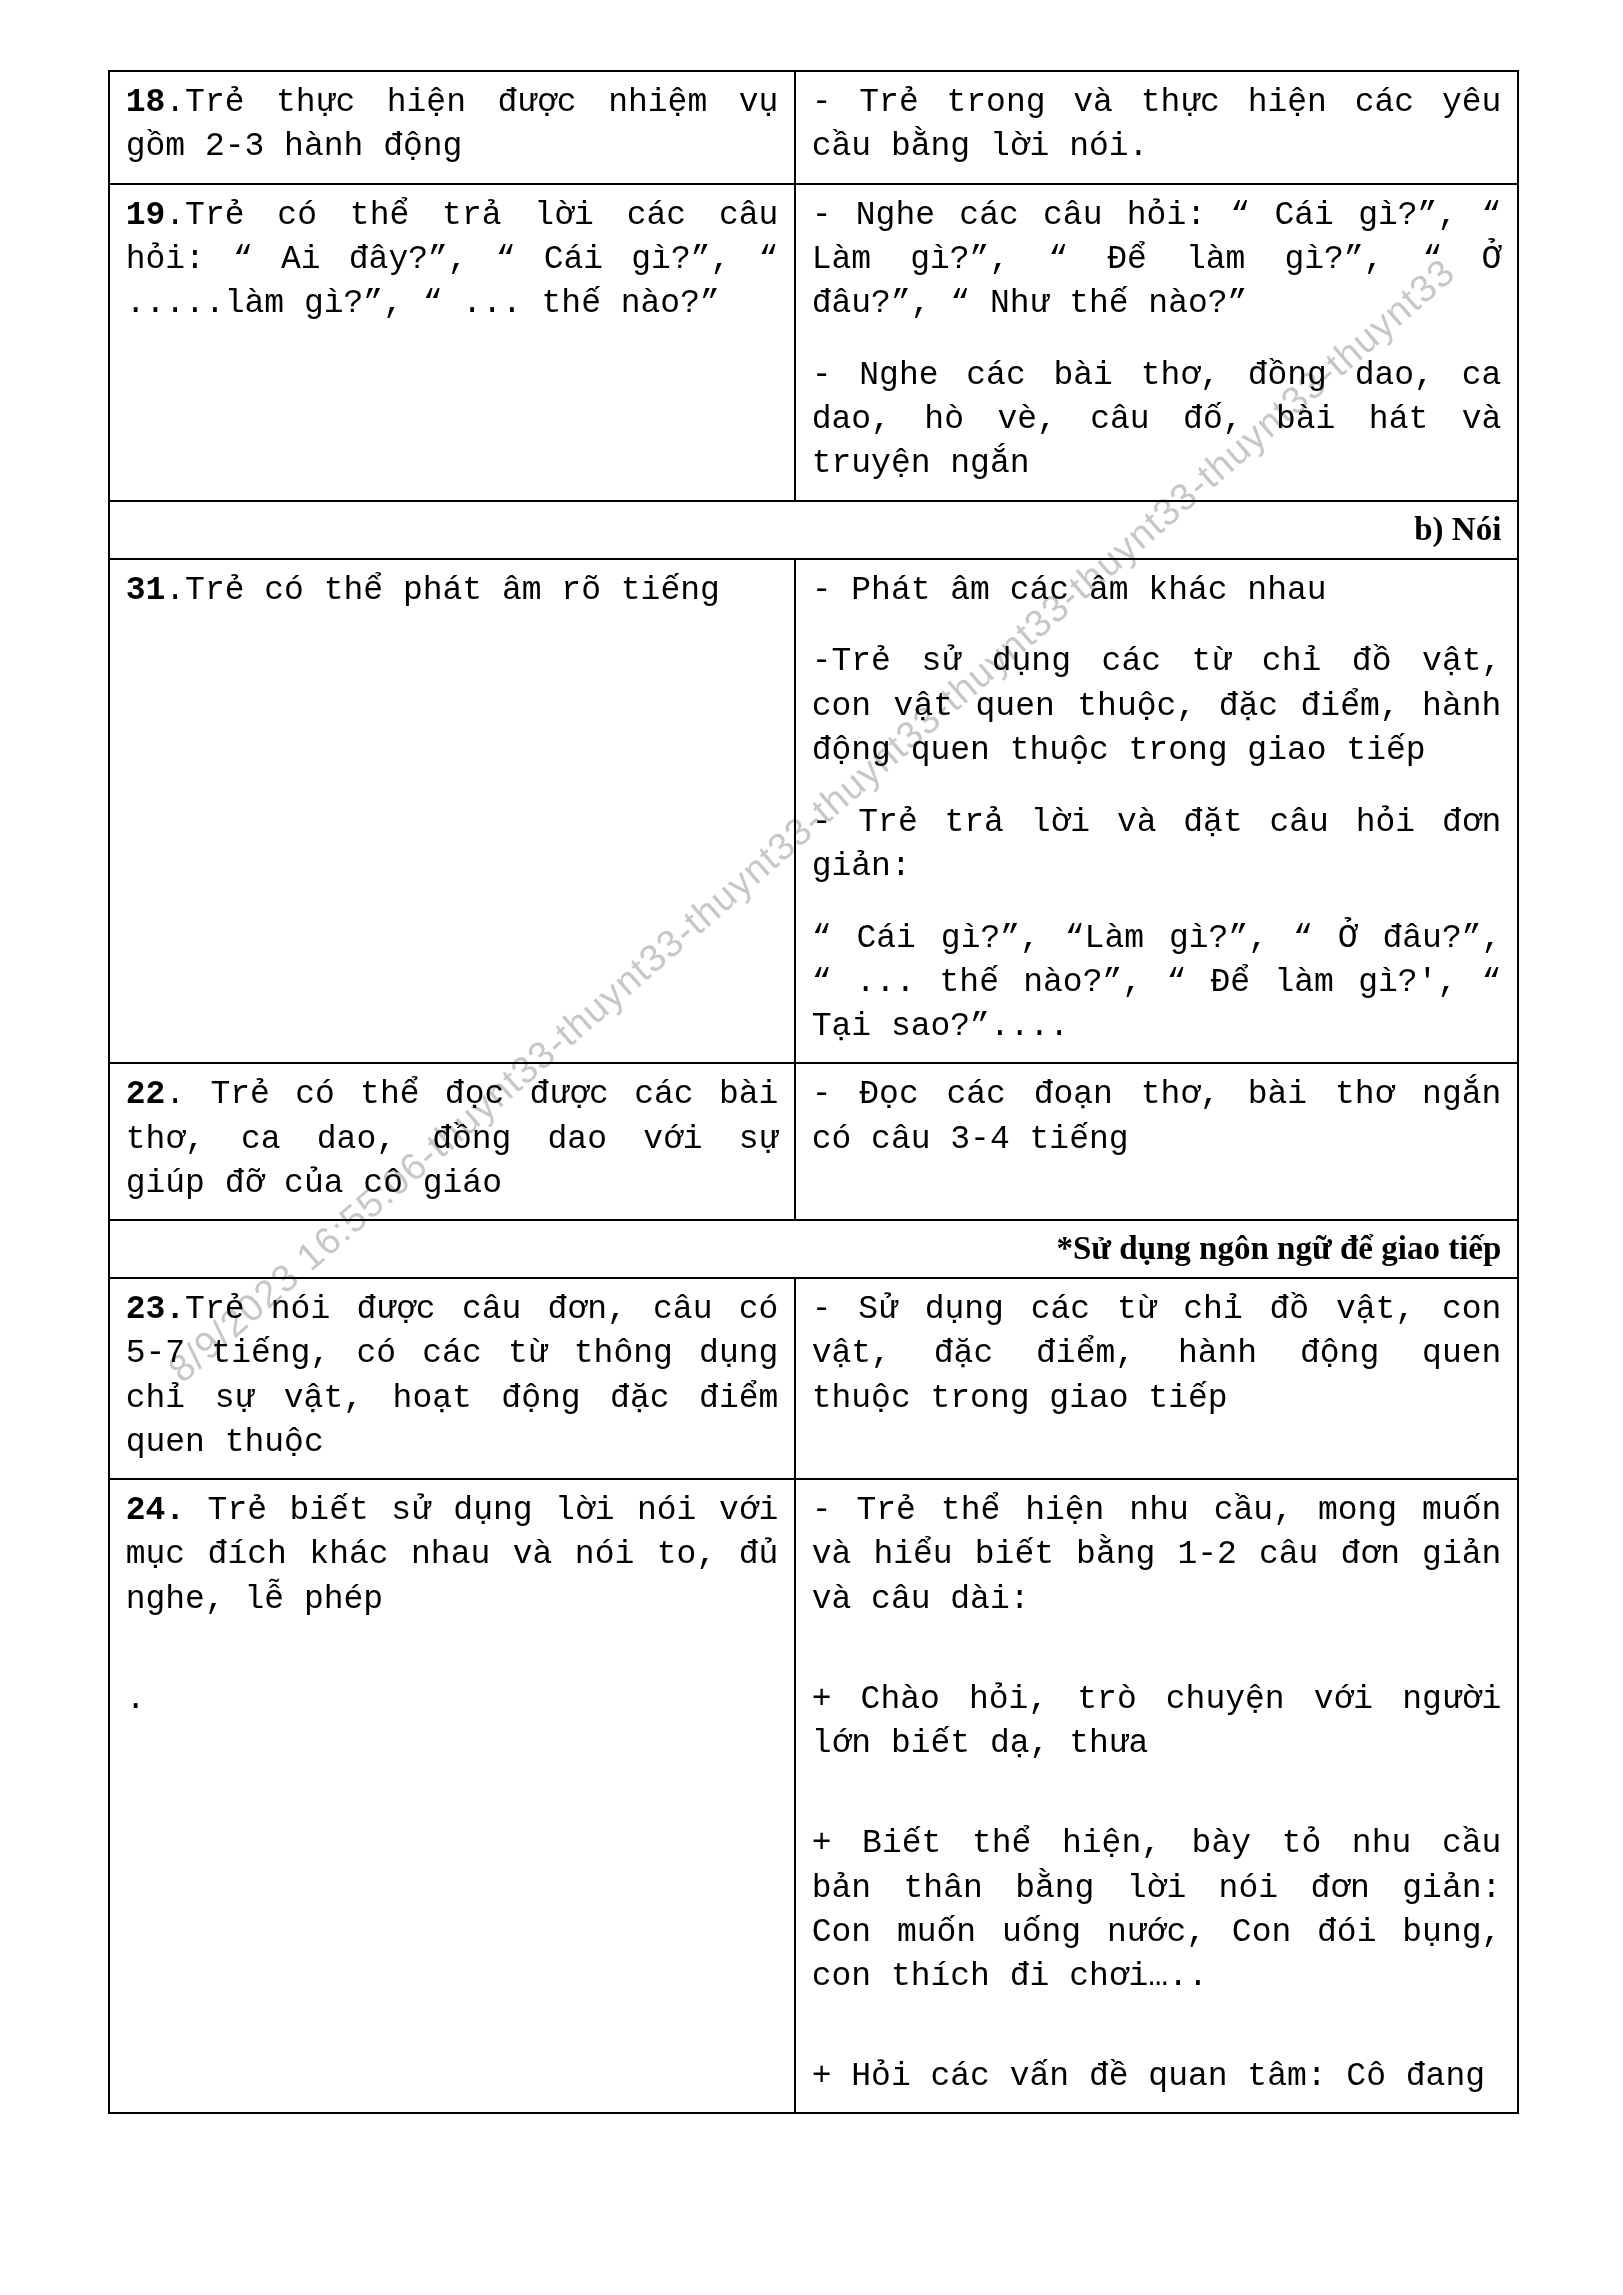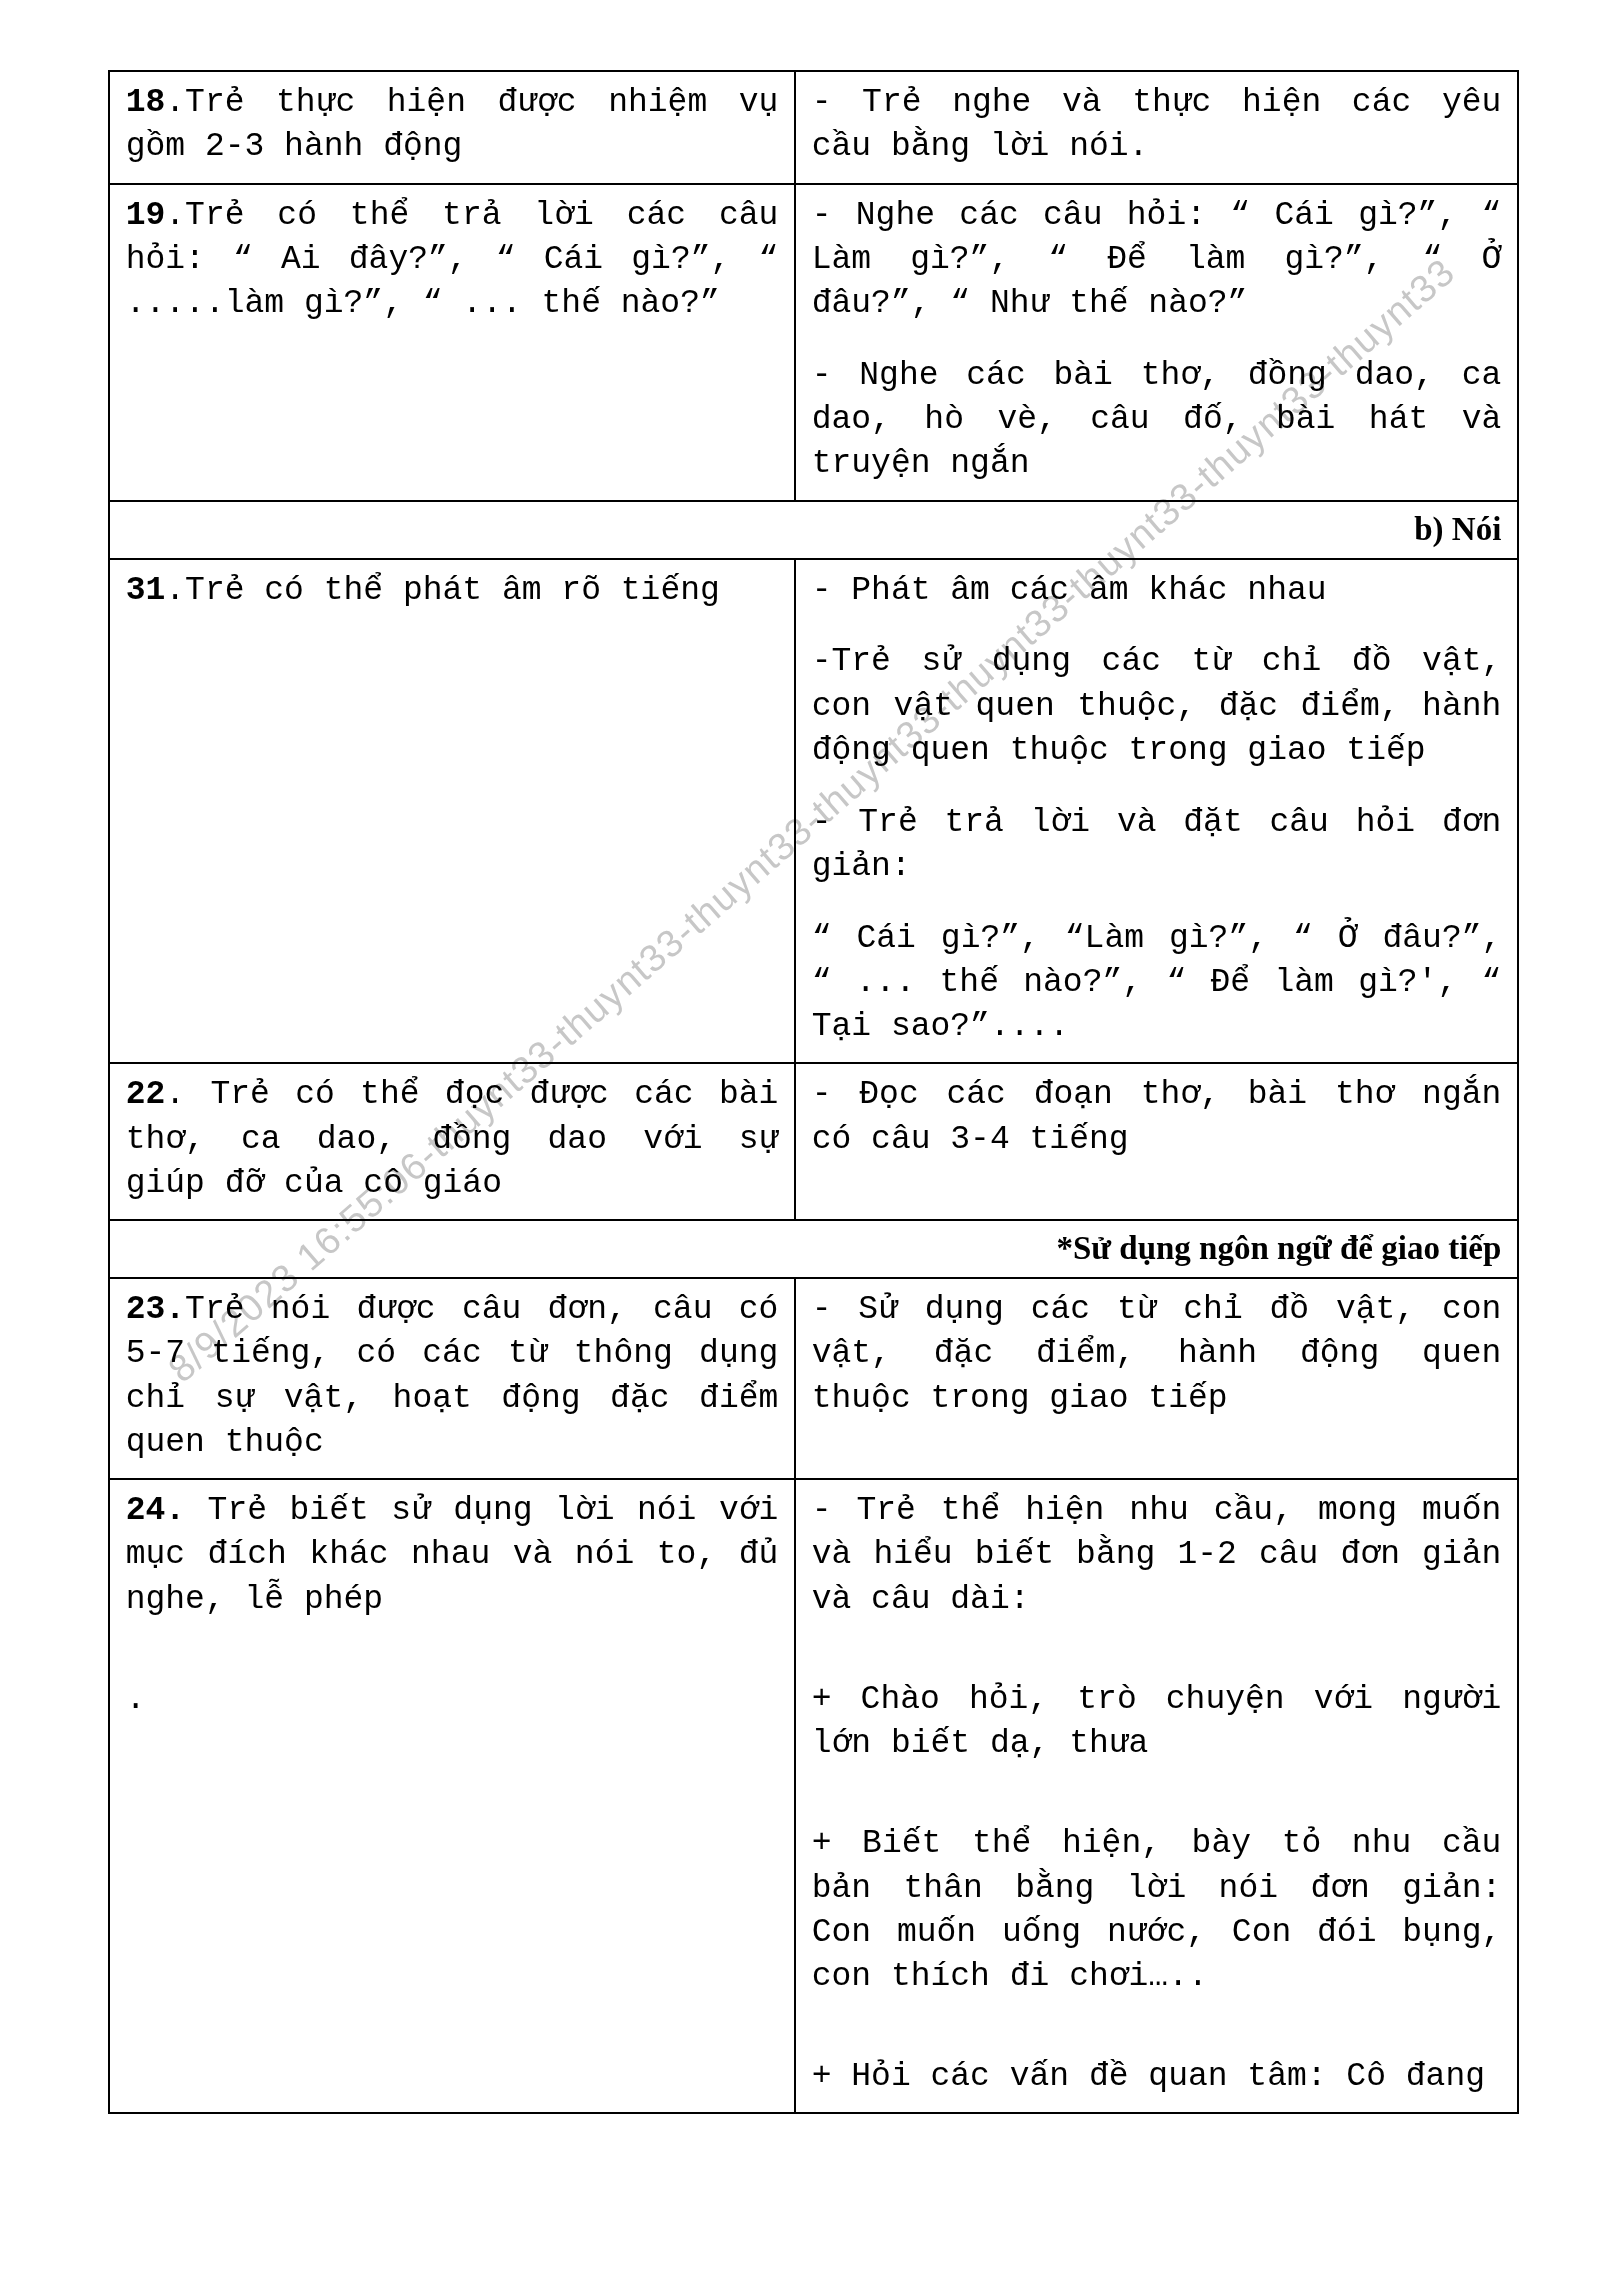--- a/index.html
+++ b/index.html
@@ -73,21 +73,21 @@
   <colgroup>
     <col style="width:686px">
     <col style="width:723px">
   </colgroup>
   <tbody id="table-body">
       <tr>
         <td class="left-cell">
           <p class="para criteria-para"><span class="item-num">18</span><span>.Trẻ thực hiện được nhiệm vụ gồm 2-3 hành động</span></p>
         </td>
         <td class="right-cell">
-          <p class="para content-para">- Trẻ  nghe và thực hiện các yêu cầu bằng lời nói.</p>
+          <p class="para content-para">- Trẻ  trong và thực hiện các yêu cầu bằng lời nói.</p>
         </td>
       </tr>
       <tr>
         <td class="left-cell">
           <p class="para criteria-para"><span class="item-num">19</span><span>.Trẻ có thể trả lời các câu hỏi: “ Ai đây?”, “ Cái gì?”, “ .....làm gì?”, “ ... thế nào?”</span></p>
         </td>
         <td class="right-cell">
           <p class="para content-para">- Nghe các câu hỏi: “ Cái gì?”, “ Làm gì?”, “ Để làm gì?”, “ Ở đâu?”, “ Như thế nào?”</p>
           <p class="para content-para">- Nghe các bài thơ, đồng dao, ca dao, hò vè, câu đố, bài hát và truyện ngắn</p>
         </td>

